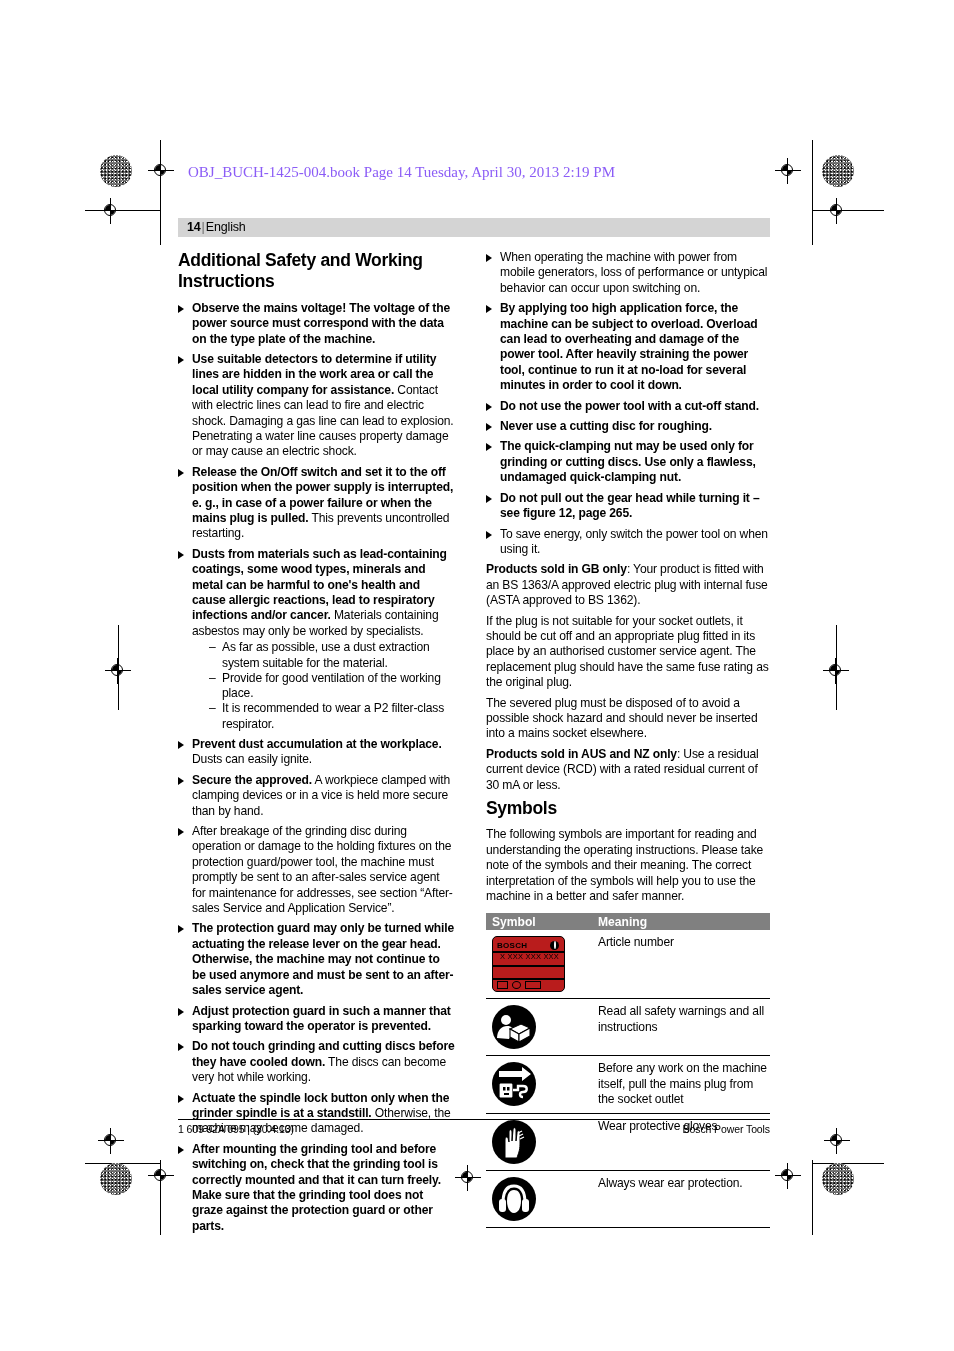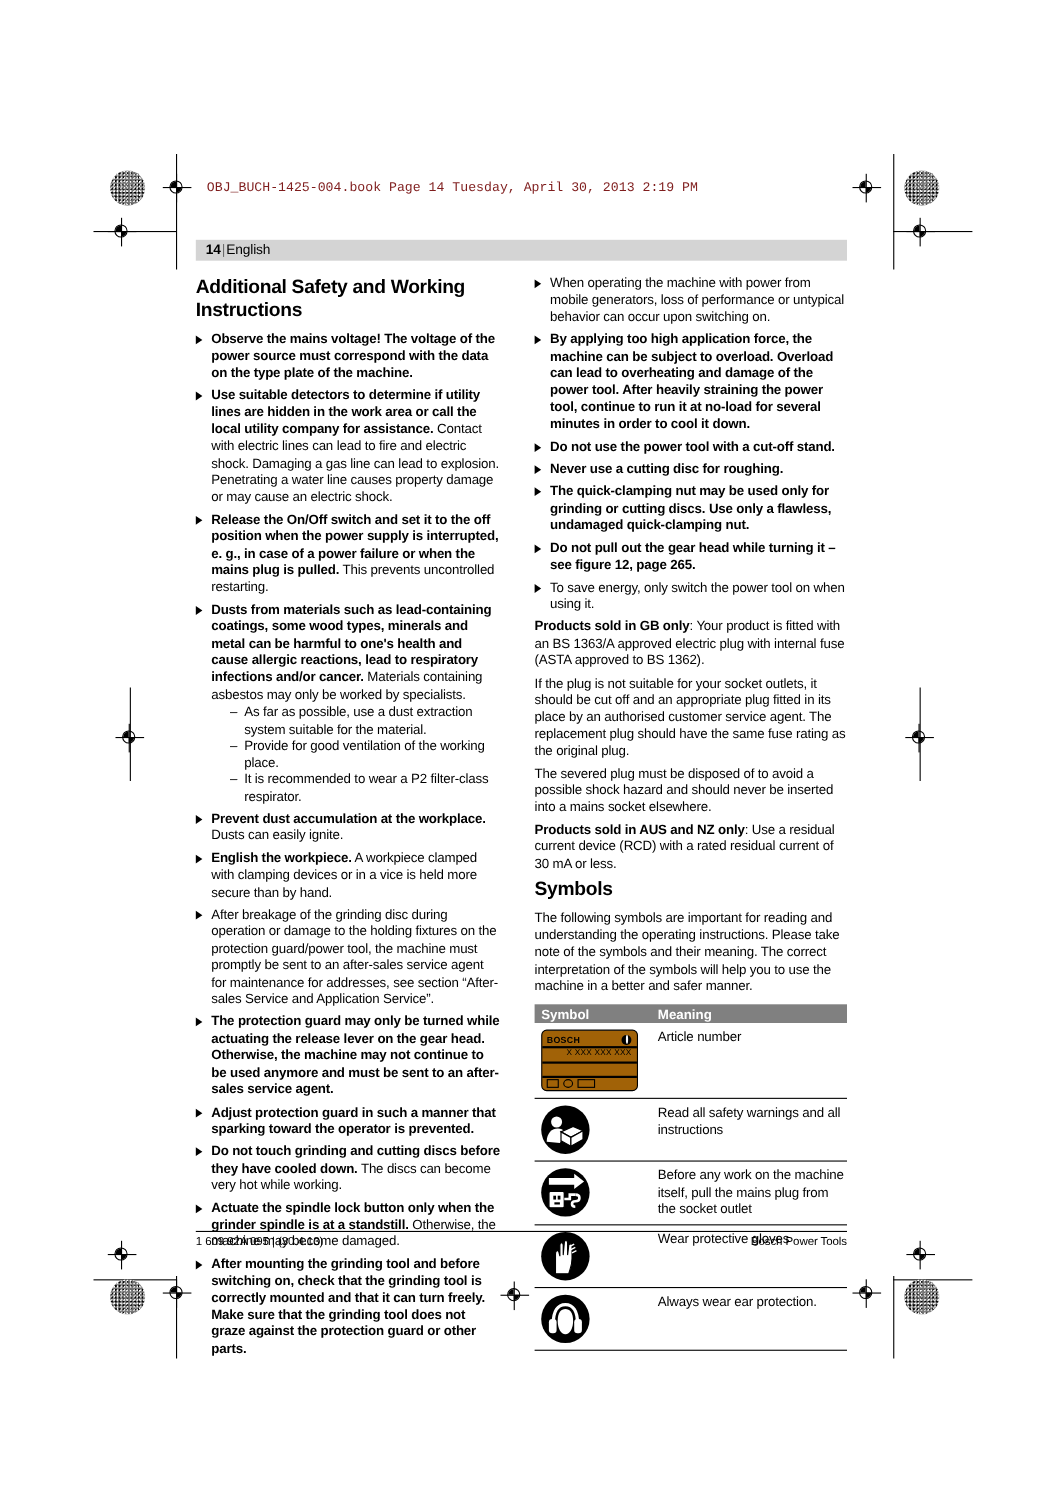--- a/index.html
+++ b/index.html
@@ -54,23 +54,23 @@
       radial-gradient(circle at 30% 30%, #fff 0.6px, transparent 0.7px),
       radial-gradient(circle at 70% 60%, #fff 0.6px, transparent 0.7px),
       radial-gradient(circle at 50% 80%, #000 0.8px, transparent 0.9px);
     background-size: 3px 3px, 4px 4px, 3.5px 3.5px;
   }
 
   
   .fileline {
     position: absolute;
     left: 188px; top: 164px;
-    font-family: Liberation Mono, monospace;
-    font-size: 12px;
-    color: #7f1d1d;
+    font-family: Liberation Serif, serif;
+    font-size: 15px;
+    color: #8b5cf6;
     white-space: nowrap;
   }
 
   
   .page {
     position: absolute;
     left: 178px; top: 218px;
     width: 592px;
   }
 
@@ -177,26 +177,26 @@
     flex: 1;
     padding: 5px 2px 6px 5px;
     font-size: 12.1px;
     line-height: 1.27;
     letter-spacing: -0.15px;
     box-sizing: border-box;
   }
 
   
   .nameplate {
-    width: 88px; height: 56px;
+    width: 73px; height: 56px;
     border: 1.5px solid #000;
     border-radius: 5px;
     box-sizing: border-box;
     position: relative;
-    background: #a16207;
+    background: #b91c1c;
     text-align: right;
   }
   .np-top {
     display: flex;
     align-items: center;
     justify-content: space-between;
     padding: 2px 5px 0 4px;
     height: 14px;
     box-sizing: border-box;
   }
@@ -388,21 +388,21 @@
         </div>
       </div>
 
       <div class="bullet">
         <span class="tri"></span>
         <b>Prevent dust accumulation at the workplace.</b><span> Dusts can easily ignite.</span>
       </div>
 
       <div class="bullet">
         <span class="tri"></span>
-        <b>English the workpiece.</b><span> A workpiece clamped with clamping devices or in a vice is held more secure than by hand.</span>
+        <b>Secure the approved.</b><span> A workpiece clamped with clamping devices or in a vice is held more secure than by hand.</span>
       </div>
 
       <div class="bullet">
         <span class="tri"></span>
         <span>After breakage of the grinding disc during operation or damage to the holding fixtures on the protection guard/power tool, the machine must promptly be sent to an after-sales service agent for maintenance for addresses, see section “After-sales Service and Application Service”.</span>
       </div>
 
       <div class="bullet bold">
         <span class="tri"></span>
         <span>The protection guard may only be turned while actuating the release lever on the gear head. Otherwise, the machine may not continue to be used anymore and must be sent to an after-sales service agent.</span>

